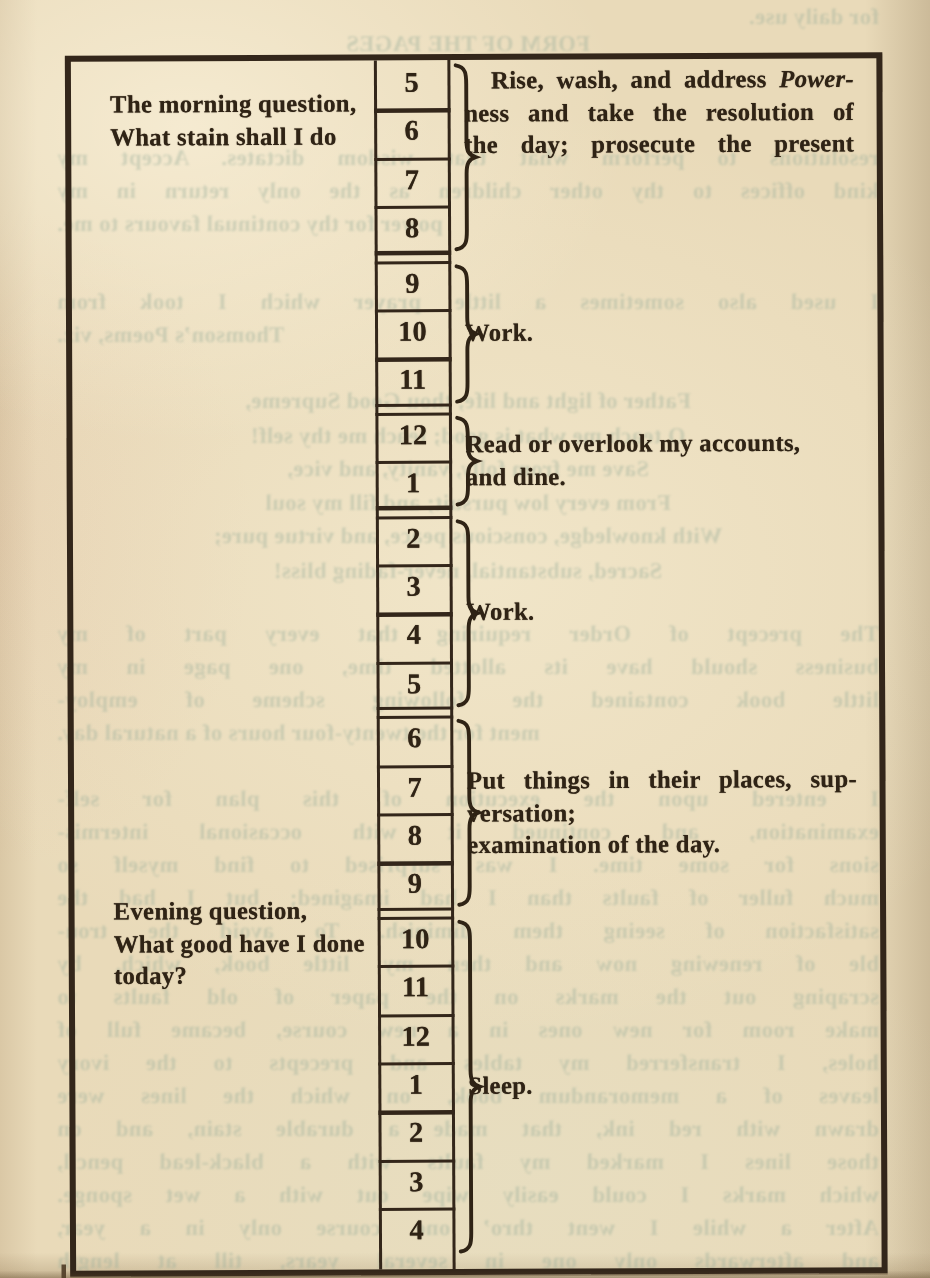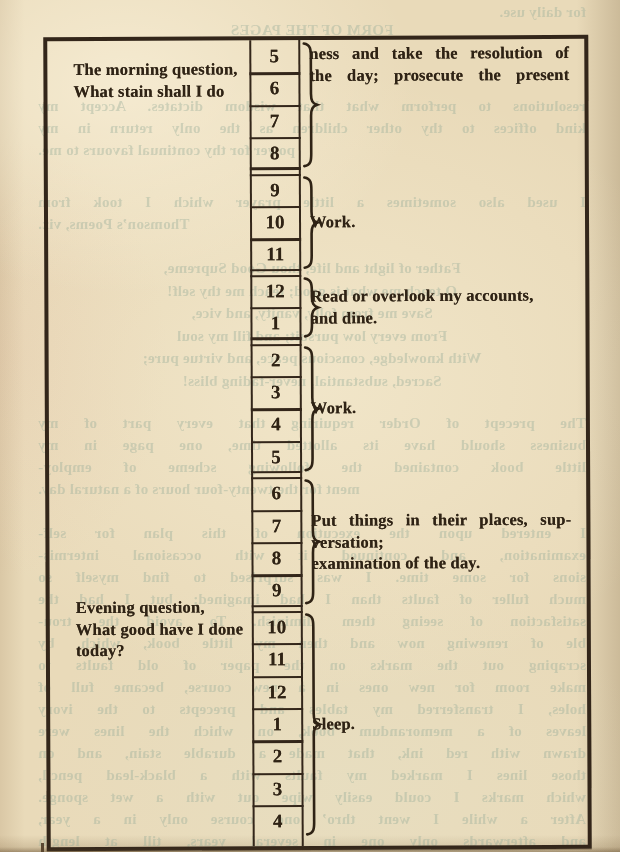--- a/index.html
+++ b/index.html
@@ -193,20 +193,21 @@
           </svg>
         </div>
         <div class="brace" style="top: 572.8px; height: 222.8px;">
           <svg width="20" height="222.79999999999998" viewBox="0 0 20 222.79999999999998" style="position: absolute; overflow: visible;">
             <path d="M 3.5 1.5 C 10.5 2.5 10.5 8 10.5 14 L 10.5 100.39999999999999 C 10.5 107.39999999999999 12 109.89999999999999 16.5 111.39999999999999 C 12 112.89999999999999 10.5 115.39999999999999 10.5 122.39999999999999 L 10.5 208.79999999999998 C 10.5 214.79999999999998 10.5 220.29999999999998 3.5 221.29999999999998" fill="none" stroke="#2f2315" stroke-width="2.6" stroke-linecap="round"></path>
           </svg>
         </div>
       </div>
     <div id="activities-layer">
         <div class="activity txt" style="top: 3px;">
+          <span class="line jl indent"><span>Rise, wash, and address </span><span class="it">Power-</span></span>
           <span class="line jl"><span>ness and take the resolution of</span></span>
           <span class="line jl"><span>the day; prosecute the present</span></span>
         </div>
         <div class="activity txt" style="top: 182.2px; transform: translateY(-50%);">
           <span class="line"><span>Work.</span></span>
         </div>
         <div class="activity txt" style="top: 267.2px; transform: translateY(-50%);">
           <span class="line"><span>Read or overlook my accounts,</span></span>
           <span class="line"><span>and dine.</span></span>
         </div>

